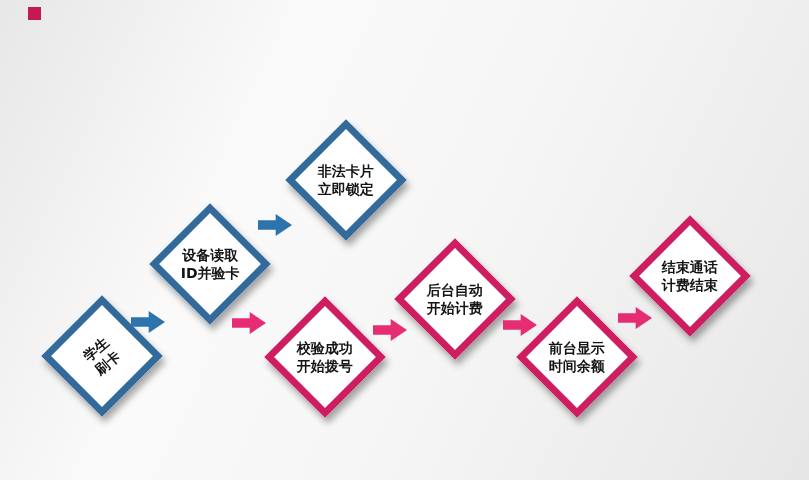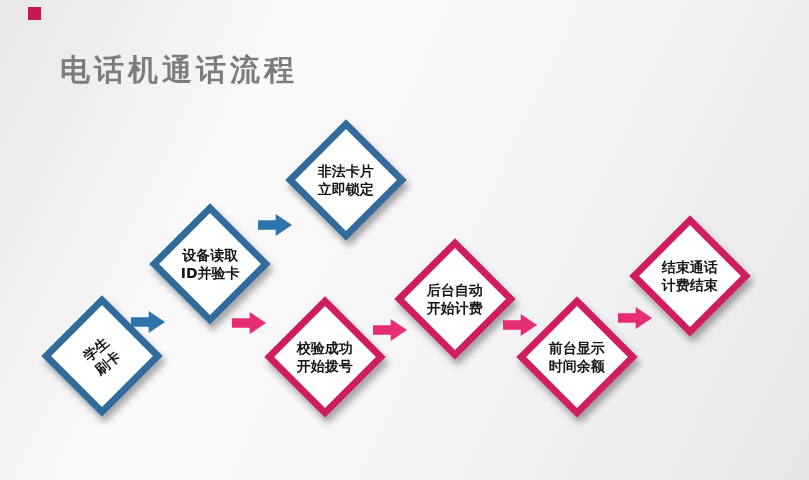--- a/index.html
+++ b/index.html
@@ -69,21 +69,20 @@
   .a5{left:503px;top:314px;}
   .a6{left:618px;top:307px;}
 </style>
 </head>
 <body>
 
 <div class="slide">
 
   <div class="corner-accent"></div>
 
-  <div class="slide-title">电话机通话流程</div>
 
   <div class="diamond blue n1">
     <div class="txt rot">
       <span>学生</span><br>
       <span>刷卡</span>
     </div>
   </div>
 
   <div class="diamond blue n2">
     <div class="txt">

